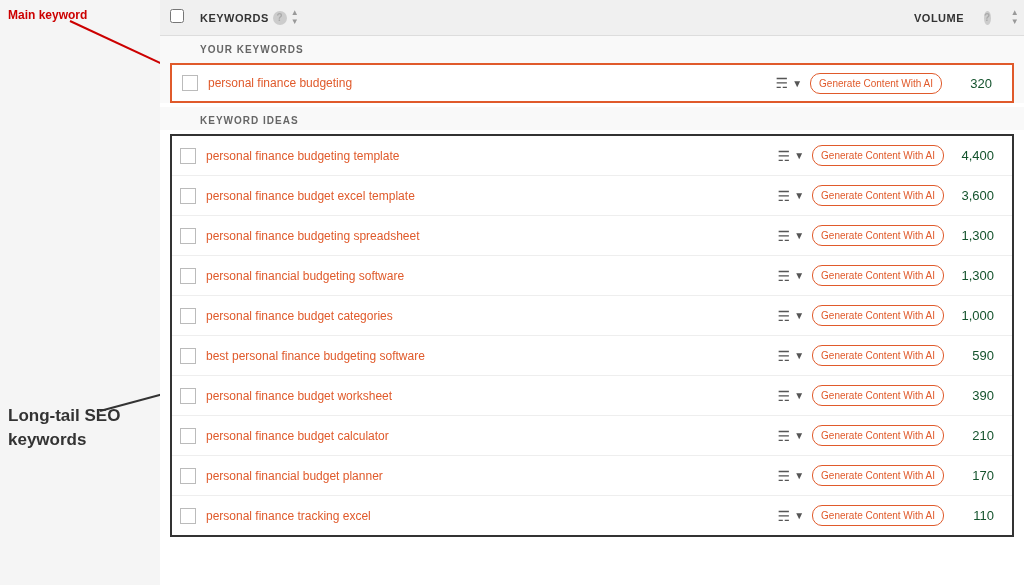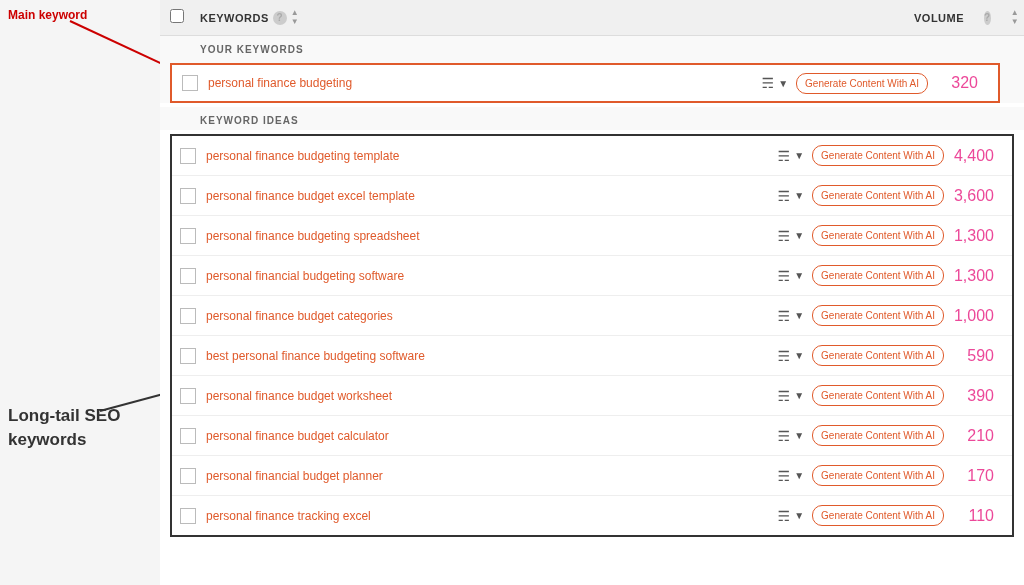--- a/index.html
+++ b/index.html
@@ -158,21 +158,21 @@
     .your-keywords-section {
       background: #f9f9f9;
     }
 
     .main-keyword-row {
       display: flex;
       align-items: center;
       padding: 0 10px;
       background: #fff;
       border: 2px solid #e05a2b;
-      margin: 4px 24px 4px 10px;
+      margin: 4px 10px 4px 10px;
       min-height: 40px;
     }
 
     .keyword-ideas-section {
       background: #fff;
     }
 
     .keyword-ideas-inner {
       border: 2px solid #333;
       margin: 4px 10px;
@@ -229,22 +229,22 @@
       color: #e05a2b;
       font-size: 10px;
       padding: 4px 8px;
       cursor: pointer;
       white-space: nowrap;
       border-radius: 10px;
     }
 
     .volume-value {
       width: 60px;
-      font-size: 16px;
-      color: #ec4899;
+      font-size: 13px;
+      color: #14532d;
       text-align: right;
       padding-right: 10px;
     }
   </style>
 </head>
 <body>
 
 <div class="annotation annotation-arrow-main">Main keyword</div>
 
 <div class="arrow-main-line"></div>

